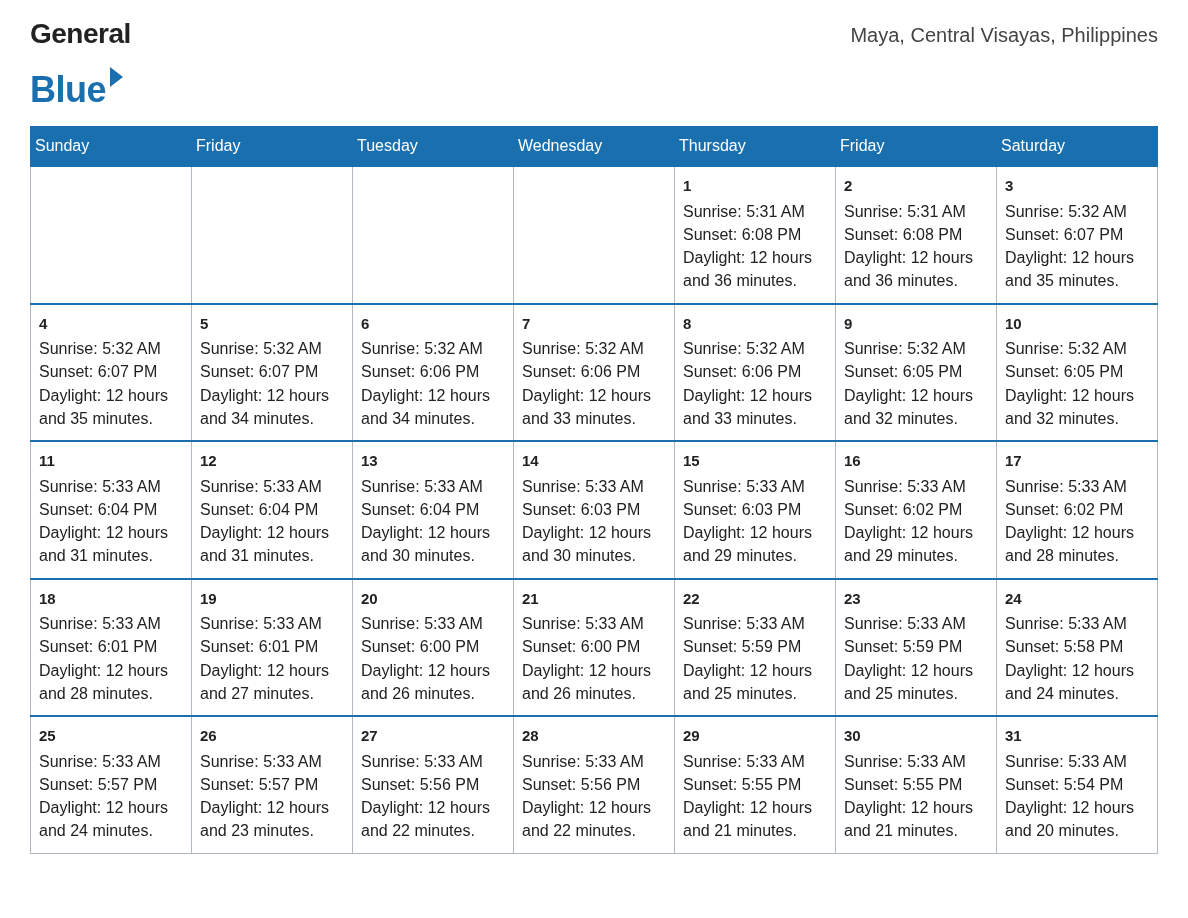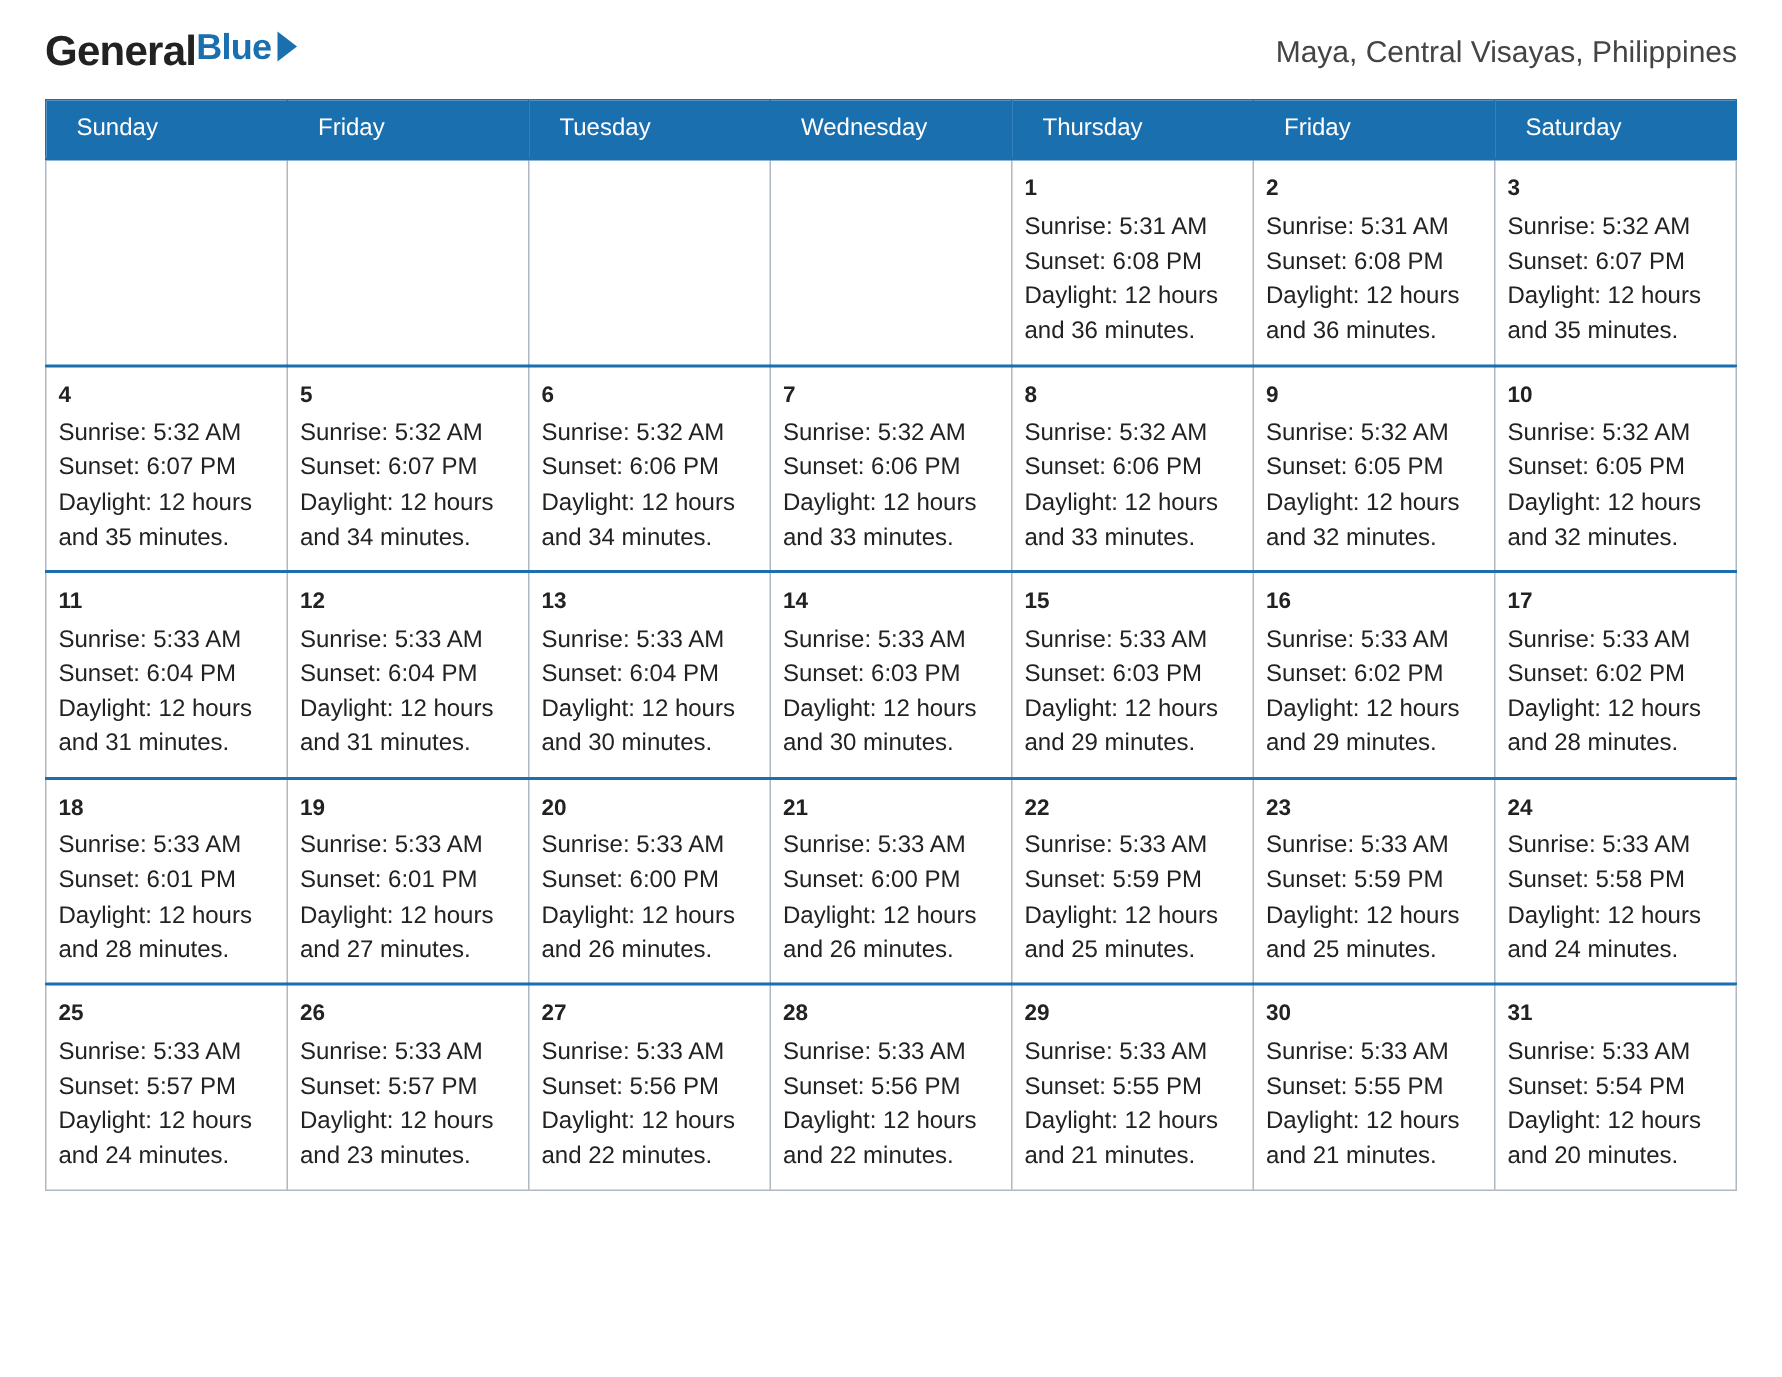--- a/index.html
+++ b/index.html
@@ -10,39 +10,40 @@
       color: #222;
     }
     .header {
       display: flex;
       justify-content: space-between;
       align-items: flex-start;
       margin-bottom: 18px;
     }
     .logo {
       display: flex;
-      flex-direction: row;
+      flex-direction: column;
       align-items: flex-start;
       line-height: 1;
     }
     .logo-general {
       font-size: 28px;
       font-weight: bold;
       color: #222;
       letter-spacing: -0.5px;
     }
     .logo-blue-wrap {
       display: flex;
       align-items: center;
     }
     .logo-blue {
-      font-size: 24px;
+      font-size: 36px;
       font-weight: bold;
       color: #1a6faf;
       letter-spacing: -0.5px;
+      margin-top: 24px;
     }
     .logo-triangle {
       width: 0;
       height: 0;
       border-left: 13px solid #1a6faf;
       border-top: 10px solid transparent;
       border-bottom: 10px solid transparent;
       margin-left: 4px;
       margin-bottom: 2px;
     }
@@ -63,21 +64,21 @@
     .calendar {
       width: 100%;
       border-collapse: collapse;
       border: 1px solid #b0b8c1;
     }
     .calendar th {
       background: #1a6faf;
       color: #fff;
       font-size: 16px;
       font-weight: normal;
-      padding: 10px 20px;
+      padding: 10px 4px;
       text-align: left;
       border: 1px solid #1a6faf;
     }
     .calendar td {
       vertical-align: top;
       border: 1px solid #b0b8c1;
       padding: 8px 8px 10px 8px;
       width: 14.28%;
       font-size: 13px;
       line-height: 1.45;

